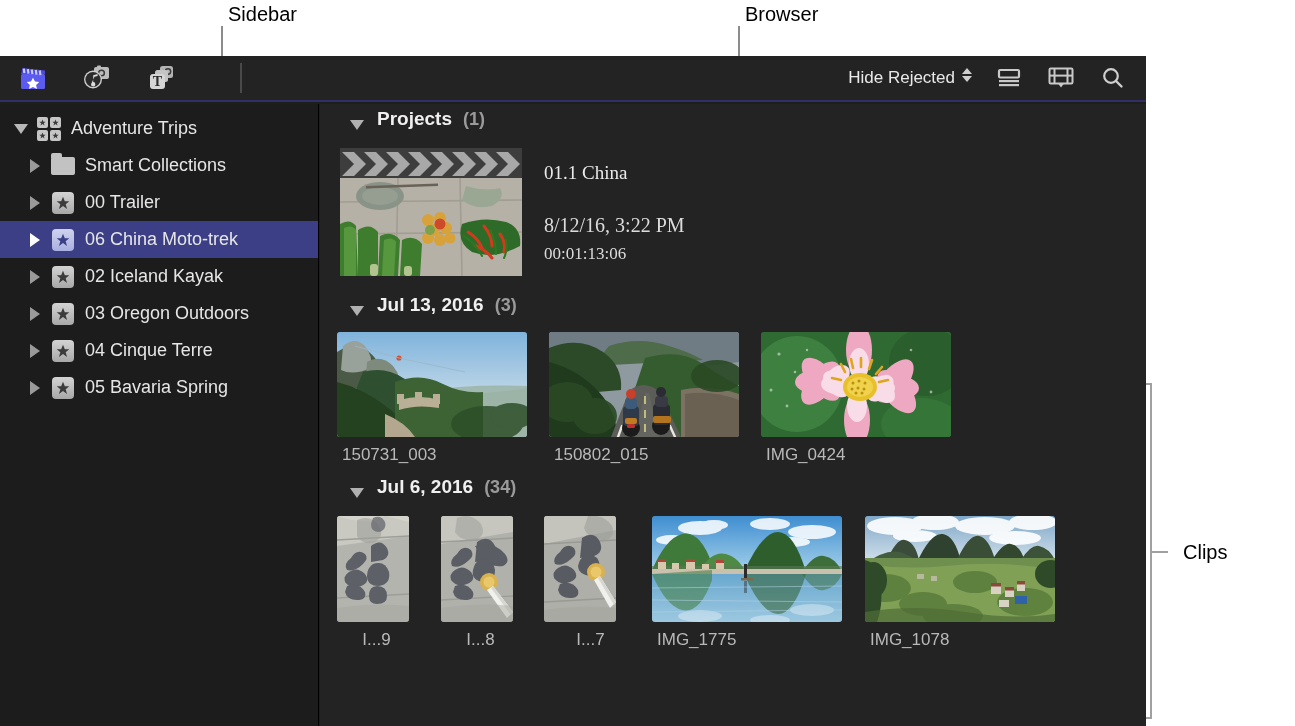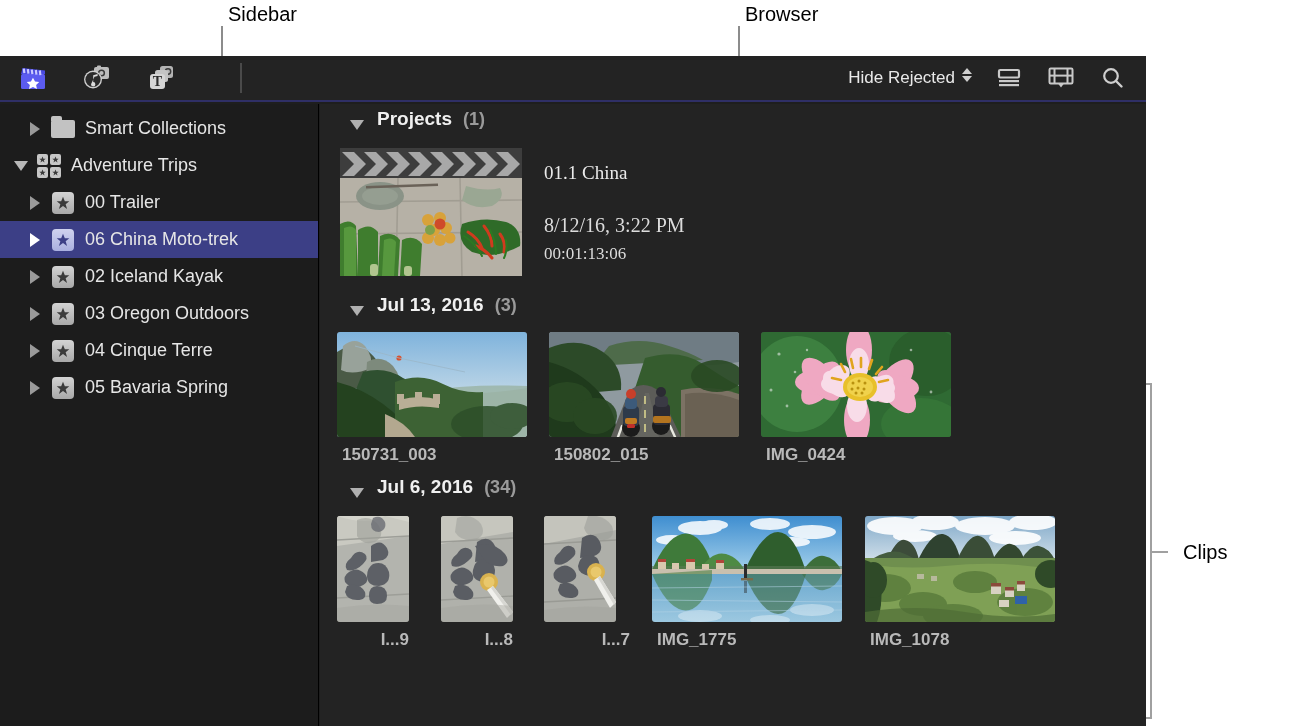--- a/index.html
+++ b/index.html
@@ -179,29 +179,29 @@
   }
   .clapper svg { display:block; }
   .veg { position:absolute; left:0; top:30px; width:100%; height:98px; overflow:hidden; }
   .proj-meta { padding-top: 14px; color:#ebebeb;font-family:Liberation Serif, serif; }
   .proj-name { font-size: 19px; margin-bottom: 30px; }
   .proj-date { font-size: 20px; color:#dcdcdc; margin-bottom: 7px; }
   .proj-dur  { font-size: 17px; color:#dcdcdc; }
 
   
   .clip-row { display:flex; padding-left: 17px; gap: 0; align-items: flex-start; }
-  .clip { cursor:pointer; margin-right: 22px; font-weight: bold; }
+  .clip { cursor:pointer; margin-right: 22px; }
   .clip-img {
     border-radius: 3px; overflow:hidden; background:#444;
     position: relative;
   }
   .clip-name {
     color:#b9b9b9; font-size: 17px; margin-top: 8px; text-align:left; padding-left:5px;
   }
-  .clip.portrait .clip-name { text-align:right; padding-left: 7px; }
+  .clip.portrait .clip-name { text-align:center; padding-left: 7px; }
 
   svg.thumb { display:block; }
 </style>
 </head>
 <body>
 
 <div id="root">
 
   <div class="callout-label" style="left:228px; top:3px;">Sidebar</div>
   <div class="callout-vline" style="left:221px; top:26px; height:31px;"></div>
@@ -282,30 +282,20 @@
         <div class="tb-icon">
           <svg width="26" height="24" viewBox="0 0 26 24">
             <circle cx="11" cy="10" r="6.8" fill="none" stroke="#cfcfcf" stroke-width="2.2"></circle>
             <line x1="16" y1="15" x2="21.5" y2="20.5" stroke="#cfcfcf" stroke-width="2.4" stroke-linecap="round"></line>
           </svg>
         </div>
       </div>
     </div>
 
     <div id="sidebar">
-
-      <div class="sb-row level1">
-        <span class="disc">
-            <i class="tri-r"></i>
-          </span>
-        <span class="sb-icon">
-            <span class="folder"></span>
-          </span>
-        <span class="sb-label">Smart Collections</span>
-      </div>
 
       <div class="sb-row level0">
         <span class="disc">
             <i class="tri-d"></i>
           </span>
         <span class="sb-icon">
           <span class="lib-badge">
             <div>
                 <svg width="7" height="7" viewBox="0 0 10 10">
                   <polygon points="5,0.6 6.3,3.8 9.5,3.8 6.9,5.9 7.9,9.2 5,7.2 2.1,9.2 3.1,5.9 0.5,3.8 3.7,3.8" fill="#3a3a3a"></polygon>
@@ -322,20 +312,30 @@
                 </svg>
               </div>
             <div>
                 <svg width="7" height="7" viewBox="0 0 10 10">
                   <polygon points="5,0.6 6.3,3.8 9.5,3.8 6.9,5.9 7.9,9.2 5,7.2 2.1,9.2 3.1,5.9 0.5,3.8 3.7,3.8" fill="#3a3a3a"></polygon>
                 </svg>
               </div>
           </span>
         </span>
         <span class="sb-label">Adventure Trips</span>
+      </div>
+
+      <div class="sb-row level1">
+        <span class="disc">
+            <i class="tri-r"></i>
+          </span>
+        <span class="sb-icon">
+            <span class="folder"></span>
+          </span>
+        <span class="sb-label">Smart Collections</span>
       </div>
 
       <div class="sb-row level1">
         <span class="disc">
             <i class="tri-r"></i>
           </span>
         <span class="sb-icon">
           <span class="star-badge">
               <svg width="14" height="14" viewBox="0 0 10 10">
                 <polygon points="5,0.6 6.3,3.8 9.5,3.8 6.9,5.9 7.9,9.2 5,7.2 2.1,9.2 3.1,5.9 0.5,3.8 3.7,3.8" fill="#3b3b3b"></polygon>

